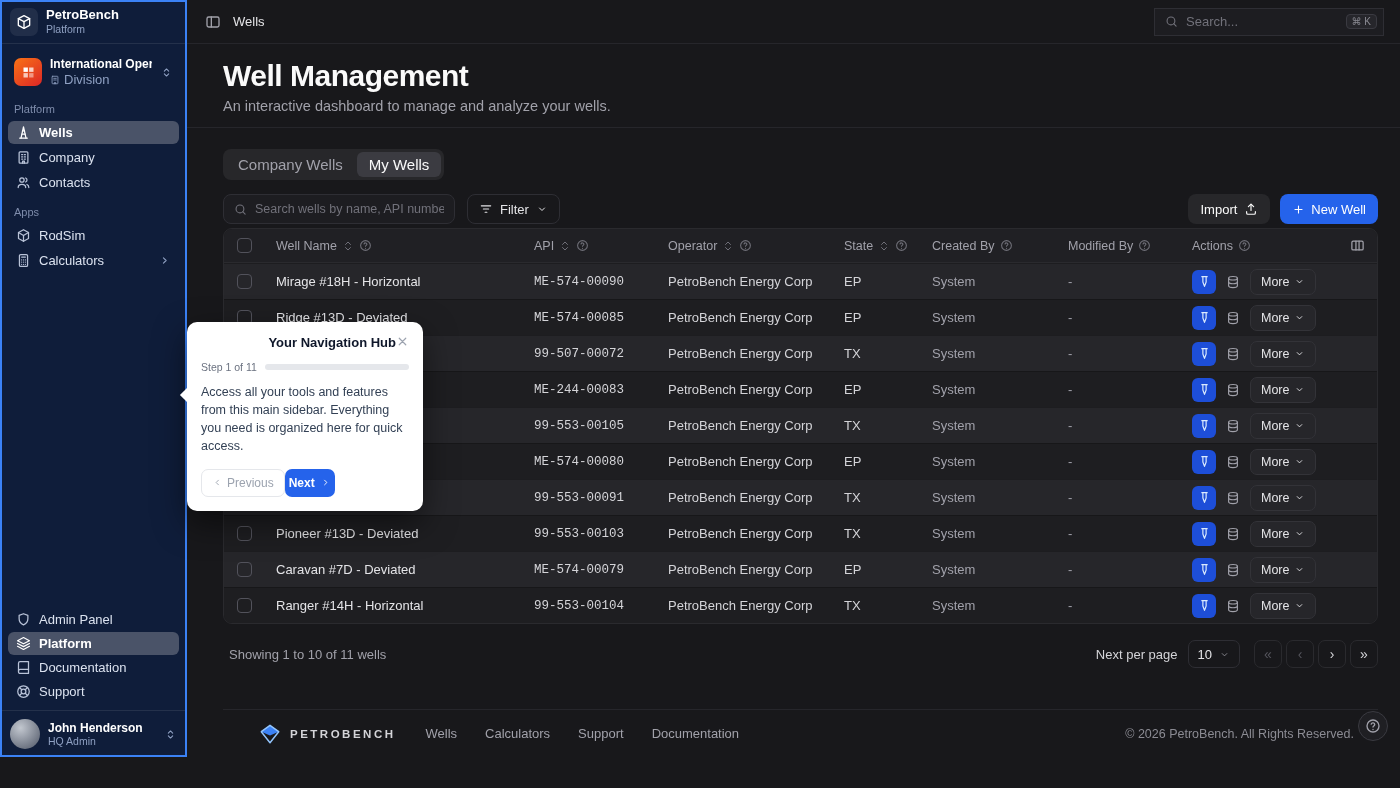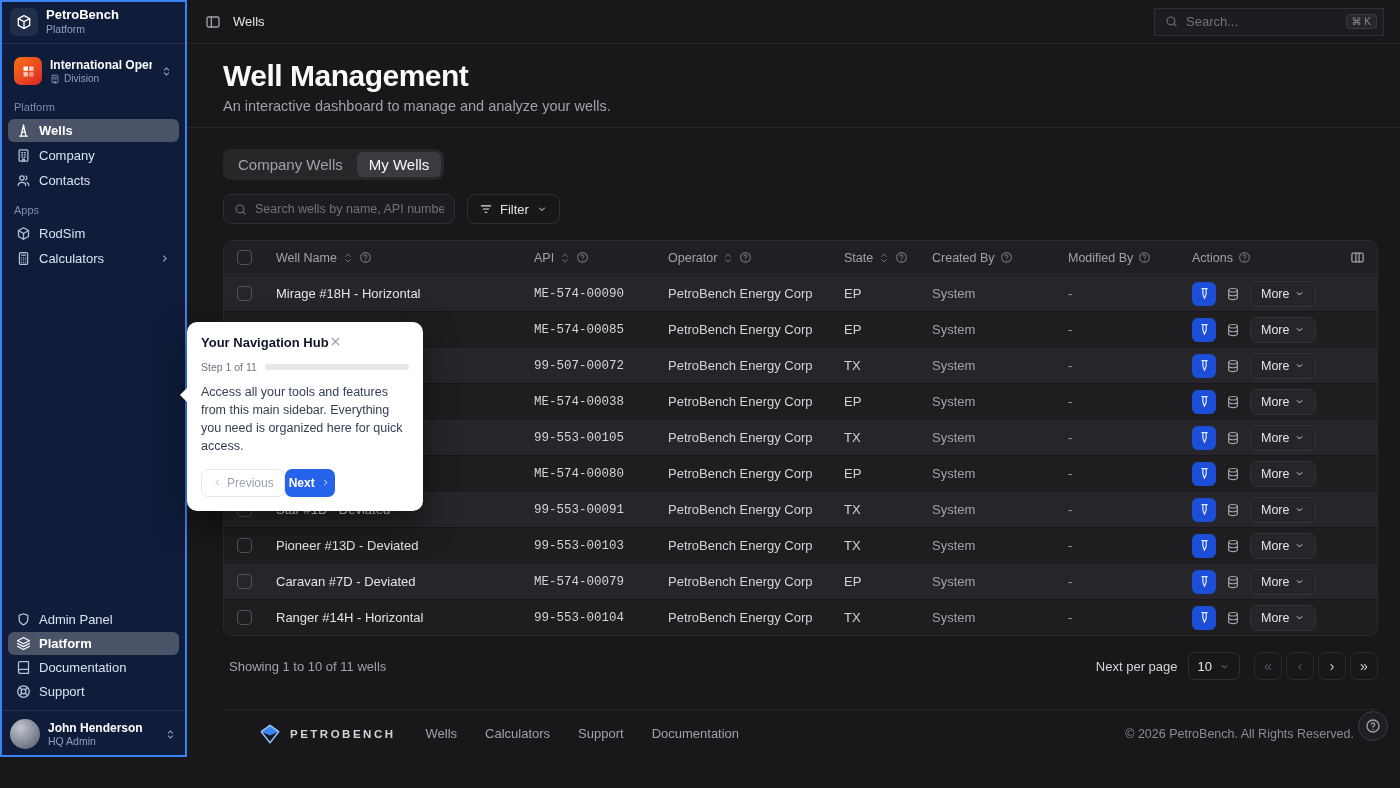--- a/index.html
+++ b/index.html
@@ -15,21 +15,21 @@
   
   .sidebar { width:187px; flex:0 0 187px; background:#0f1d3a; display:flex; flex-direction:column; position:relative; z-index:2; }
   .sidebar::after { content:""; position:absolute; inset:0; border:2px solid #3b82f6; pointer-events:none; }
   .sb-header { height:44px; flex:0 0 44px; display:flex; align-items:center; gap:8px; padding:0 10px; border-bottom:1px solid rgba(255,255,255,.09); }
   .sb-logo { width:28px; height:28px; border-radius:7px; background:rgba(255,255,255,.08); display:flex; align-items:center; justify-content:center; color:#fff; }
   .sb-brand-name { font-size:13px; font-weight:700; color:#fff; line-height:1.2; }
   .sb-brand-sub { font-size:10.5px; color:#8fa0c2; line-height:1.2; }
   .sb-org { margin:8px 8px 0; padding:5px 6px; border-radius:8px; display:flex; align-items:center; gap:8px; }
   .org-icon { width:28px; height:28px; flex:0 0 28px; border-radius:7px; background:linear-gradient(140deg,#f97316,#dc2626); display:flex; align-items:center; justify-content:center; }
   .org-name { font-size:12px; font-weight:700; color:#fff; white-space:nowrap; overflow:hidden; max-width:102px; }
-  .org-division { display:flex; align-items:center; gap:4px; font-size:10px; color:#8fa0c2; margin-top:1px; }
+  .org-division { display:flex; align-items:center; gap:4px; font-size:13px; color:#8fa0c2; margin-top:1px; }
   .sb-caret { margin-left:auto; color:#8fa0c2; display:flex; }
   .sb-label { padding:11px 14px 5px; font-size:11px; color:#7e8cab; }
   .sb-item { margin:1px 8px; padding:0 8px; height:23px; border-radius:6px; display:flex; align-items:center; gap:8px; font-size:13px; color:#dbe2ef; }
   .sb-item .ic { color:#b9c3d8; display:flex; }
   .sb-item.active { background:#4a5368; color:#fff; font-weight:700; }
   .sb-item.active .ic { color:#fff; }
   .sb-item .chev { margin-left:auto; color:#8fa0c2; display:flex; }
   .sb-spacer { flex:1; }
   .sb-bottom { padding-bottom:6px; }
   .sb-user { border-top:1px solid rgba(255,255,255,.09); padding:8px 10px; display:flex; align-items:center; gap:8px; }
@@ -59,21 +59,21 @@
   .toolbar { display:flex; align-items:center; gap:12px; margin-top:14px; }
   .search-wells { width:232px; height:30px; border:1px solid #2e2e34; background:#1d1d21; border-radius:8px; display:flex; align-items:center; gap:8px; padding:0 10px; color:#71717a; }
   .search-wells input { flex:1; min-width:0; background:transparent; border:0; outline:none; color:#d4d4d8; font-size:12.5px; }
   .search-wells input::placeholder { color:#71717a; }
   .btn-ghost { height:30px; display:inline-flex; align-items:center; gap:7px; padding:0 11px; background:transparent; border:1px solid #2e2e34; border-radius:8px; color:#e4e4e7; font-size:13px; }
   .toolbar-right { margin-left:auto; display:flex; align-items:center; gap:10px; }
   .btn-secondary { height:30px; display:inline-flex; align-items:center; gap:7px; padding:0 12px; background:#27272a; border:0; border-radius:8px; color:#fafafa; font-size:13px; }
   .btn-primary { height:30px; display:inline-flex; align-items:center; gap:6px; padding:0 12px; background:#2563eb; border:0; border-radius:8px; color:#fff; font-size:13px; }
 
   
-  .table { margin-top:16px; border:1px solid #2a2a2e; border-radius:9px; overflow:hidden; }
+  .table { margin-top:4px; border:1px solid #2a2a2e; border-radius:9px; overflow:hidden; }
   .thead, .trow { display:grid; grid-template-columns:40px 258px 134px 176px 88px 136px 124px 160px 1fr; align-items:center; }
   .thead { height:34px; background:#202024; border-bottom:1px solid #2a2a2e; color:#a1a1aa; font-size:12.5px; }
   .trow { height:36px; background:#1e1e21; font-size:13px; border-top:1px solid rgba(0,0,0,.22); }
   .trow.alt { background:#26262a; }
   .cell { padding:0 12px; display:flex; align-items:center; gap:5px; min-width:0; white-space:nowrap; overflow:hidden; }
   .c-check { justify-content:center; padding:0; }
   .checkbox { width:15px; height:15px; border:1.5px solid #52525b; border-radius:4px; background:transparent; display:inline-block; }
   .c-name { color:#e4e4e7; font-weight:500; }
   .mono { font-family:"Liberation Mono","DejaVu Sans Mono",monospace; font-size:12.5px; color:#d4d4d8; }
   .c-op { color:#d4d4d8; }
@@ -99,21 +99,21 @@
   .footer { margin-top:auto; height:48px; flex:0 0 48px; border-top:1px solid #26262b; display:flex; align-items:center; gap:30px; padding:0 24px 0 36px; color:#a1a1aa; font-size:13px; }
   .f-brand { display:flex; align-items:center; gap:9px; color:#d4d4d8; font-weight:700; letter-spacing:2.5px; font-size:11.5px; }
   .f-links { display:flex; gap:28px; }
   .f-link { color:#a1a1aa; text-decoration:none; }
   .f-copy { margin-left:auto; color:#8b8b93; font-size:12.5px; white-space:nowrap; }
   .help-fab { position:absolute; right:12px; bottom:16px; width:30px; height:30px; border-radius:50%; border:1px solid #3a3a41; background:#1f1f23; color:#a1a1aa; display:flex; align-items:center; justify-content:center; z-index:10; }
 
   
   .tour { position:absolute; left:187px; top:322px; width:236px; background:#fff; border-radius:10px; box-shadow:0 12px 32px rgba(0,0,0,.5); padding:13px 14px 14px; z-index:50; color:#111827; }
   .tour::before { content:""; position:absolute; left:-5px; top:68px; width:10px; height:10px; background:#fff; transform:rotate(45deg); }
-  .tour-head { display:flex; align-items:flex-start; justify-content:flex-start; }
+  .tour-head { display:flex; align-items:flex-start; justify-content:flex-end; }
   .tour-title { font-size:13px; font-weight:700; color:#0f172a; }
   .tour-close { background:none; border:0; color:#9ca3af; display:flex; padding:0; }
   .tour-step-row { display:flex; align-items:center; gap:8px; margin-top:11px; }
   .tour-step { font-size:10.5px; color:#6b7280; white-space:nowrap; }
   .tour-track { flex:1; height:6px; border-radius:3px; background:#e5e7eb; overflow:hidden; }
   .tour-fill { width:9%; height:100%; background:#2563eb; border-radius:3px; }
   .tour-body { margin-top:10px; font-size:12.5px; line-height:1.45; color:#334155; }
   .tour-actions { display:flex; justify-content:flex-start; margin-top:13px; }
   .btn-prev { border:1px solid #e5e7eb; background:#fff; color:#9ca3af; border-radius:7px; height:28px; padding:0 10px; font-size:12px; display:inline-flex; align-items:center; gap:4px; }
   .btn-next { background:#2563eb; color:#fff; border:0; border-radius:7px; height:28px; padding:0 4px; font-size:12px; font-weight:700; display:inline-flex; align-items:center; gap:5px; }
@@ -333,20 +333,40 @@
                 <path d="M4 6.5h16M7.5 12h9M10.5 17.5h3"></path>
               </svg>
             </span>
           <span>Filter</span>
           <span>
               <svg class="s" width="12" height="12" viewBox="0 0 24 24">
                 <path d="m7 10 5 5 5-5"></path>
               </svg>
             </span>
         </button>
+        <div class="toolbar-right">
+          <button class="btn-secondary">
+            <span>Import</span>
+            <span>
+                <svg class="s" width="14" height="14" viewBox="0 0 24 24">
+                  <path d="M12 14.5V4"></path>
+                  <path d="m7.5 8 4.5-4.5L16.5 8"></path>
+                  <path d="M4.5 16.5v2.3A2.2 2.2 0 0 0 6.7 21h10.6a2.2 2.2 0 0 0 2.2-2.2v-2.3"></path>
+                </svg>
+              </span>
+          </button>
+          <button class="btn-primary">
+            <span>
+                <svg class="s" width="13" height="13" viewBox="0 0 24 24">
+                  <path d="M12 5.5v13M5.5 12h13"></path>
+                </svg>
+              </span>
+            <span>New Well</span>
+          </button>
+        </div>
       </div>
 
       <div class="table">
         <div class="thead">
           <div class="cell c-check">
               <span class="checkbox"></span>
             </div>
           <div class="cell">
             <span>Well Name</span>
             <span class="h-ic">
@@ -557,21 +577,21 @@
       </button>
     </div>
     <div class="cell"></div>
   </div>
 
   <div class="trow">
     <div class="cell c-check">
                 <span class="checkbox"></span>
               </div>
     <div class="cell c-name"></div>
-    <div class="cell mono">ME-574-00038</div>
+    <div class="cell mono">ME-244-00083</div>
     <div class="cell c-op">PetroBench Energy Corp</div>
     <div class="cell c-state">EP</div>
     <div class="cell mutedc">System</div>
     <div class="cell mutedc">-</div>
     <div class="cell">
       <button class="icon-btn-blue">
         <svg class="s" width="13" height="13" viewBox="0 0 24 24" style="stroke-width:2.2">
                     <path d="M7 3h10"></path>
                     <path d="M9 3v10l3 8 3-8V3"></path>
                   </svg>

